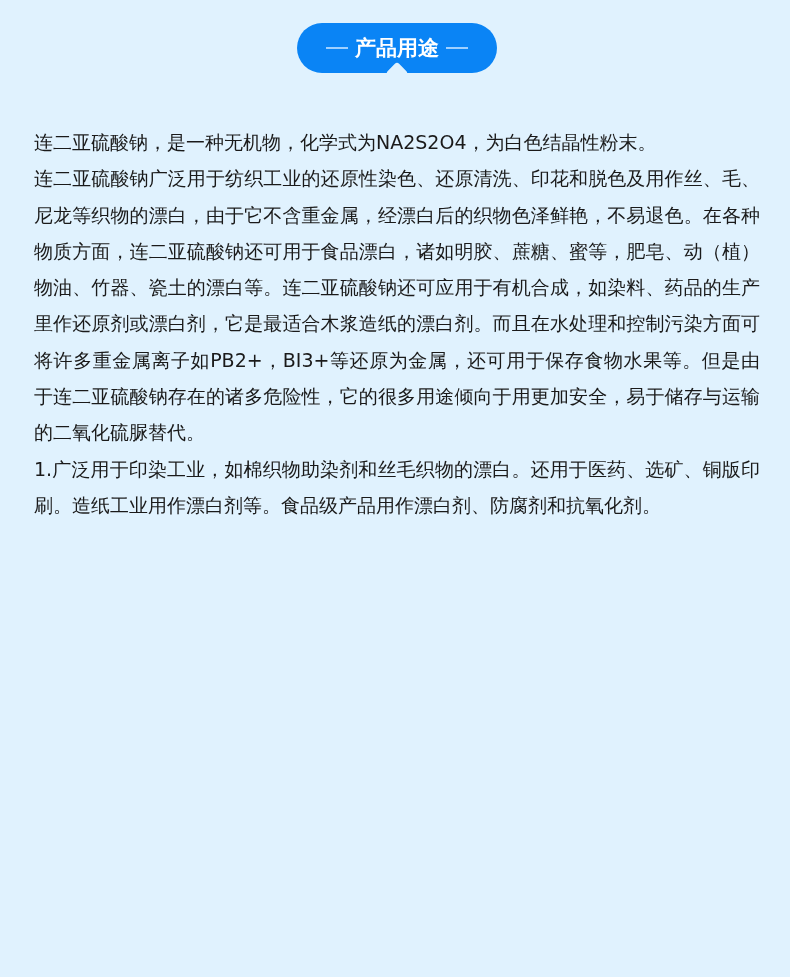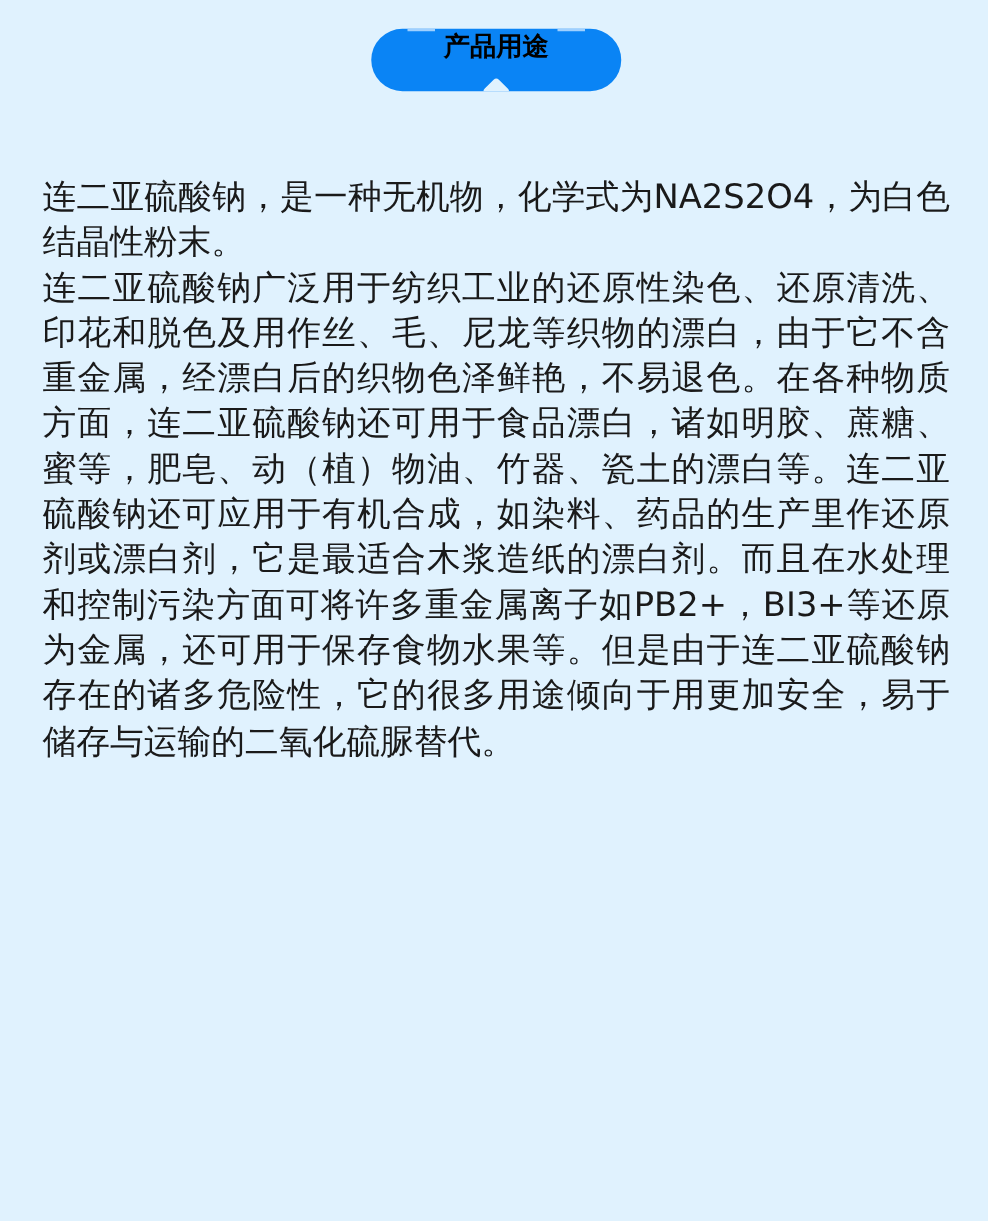--- a/index.html
+++ b/index.html
@@ -10,22 +10,22 @@
     color: #1a1a1a;
     position: relative;
     overflow: hidden;
   }
   .pill {
     position: absolute;
     left: 297px; top: 23px;
     width: 200px; height: 50px;
     border-radius: 25px;
     background: #0A84F5;
-    display: flex; justify-content: center;
-    color: #000000;
+    display: flex; align-items: center; justify-content: center;
+    color: #ffffff;
     font-weight: bold;
     font-size: 21px;
     overflow: hidden;
   }
   .pill .dash {
     display: inline-block;
     width: 22px; height: 2px;
     background: #9fd0ff;
     margin: 0 7px;
   }
@@ -34,36 +34,36 @@
     left: 92px; bottom: -8px;
     width: 16px; height: 16px;
     background: #E0F2FE;
     transform: rotate(45deg);
     border-radius: 3px;
   }
   .content {
     position: absolute;
     left: 34px; top: 124px;
     width: 726px;
-    font-size: 27px;
+    font-size: 19px;
     line-height: 36.3px;
     letter-spacing: 0px;
-    margin-top: 16px;
   }
   .content p {
     margin: 0;
     text-align: justify;
   }
 </style>
 </head>
 <body>
 
 <div class="pill">
   <span class="dash"></span>
   <span>产品用途</span>
   <span class="dash"></span>
   <span class="notch"></span>
 </div>
 
 <div class="content">
   <p>连二亚硫酸钠，是一种无机物，化学式为NA2S2O4，为白色结晶性粉末。</p>
   <p>连二亚硫酸钠广泛用于纺织工业的还原性染色、还原清洗、印花和脱色及用作丝、毛、尼龙等织物的漂白，由于它不含重金属，经漂白后的织物色泽鲜艳，不易退色。在各种物质方面，连二亚硫酸钠还可用于食品漂白，诸如明胶、蔗糖、蜜等，肥皂、动（植）物油、竹器、瓷土的漂白等。连二亚硫酸钠还可应用于有机合成，如染料、药品的生产里作还原剂或漂白剂，它是最适合木浆造纸的漂白剂。而且在水处理和控制污染方面可将许多重金属离子如PB2+，BI3+等还原为金属，还可用于保存食物水果等。但是由于连二亚硫酸钠存在的诸多危险性，它的很多用途倾向于用更加安全，易于储存与运输的二氧化硫脲替代。</p>
+  <p>1.广泛用于印染工业，如棉织物助染剂和丝毛织物的漂白。还用于医药、选矿、铜版印刷。造纸工业用作漂白剂等。食品级产品用作漂白剂、防腐剂和抗氧化剂。</p>
 </div>
 
 </body></html>

